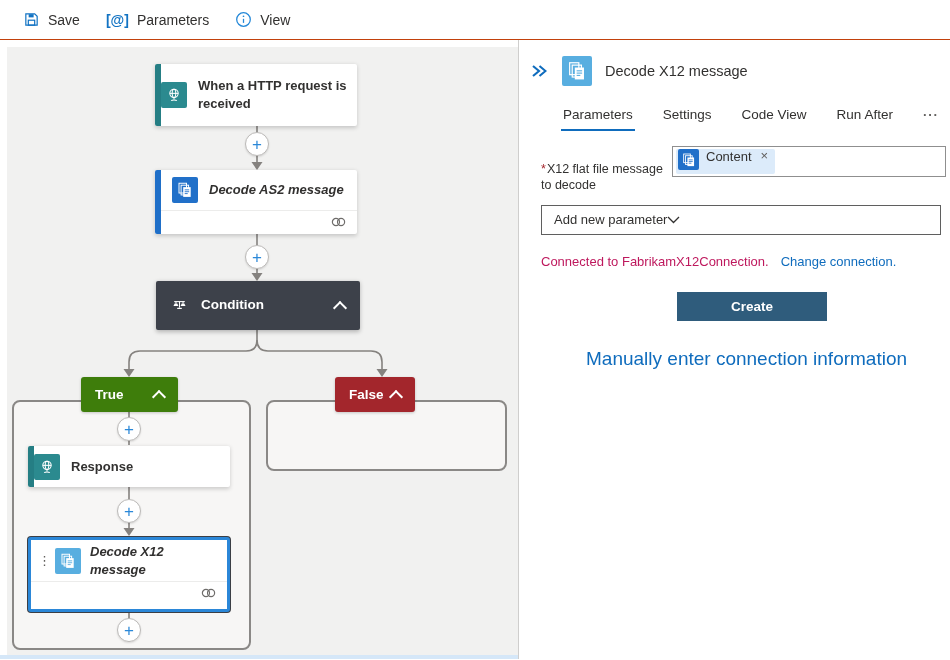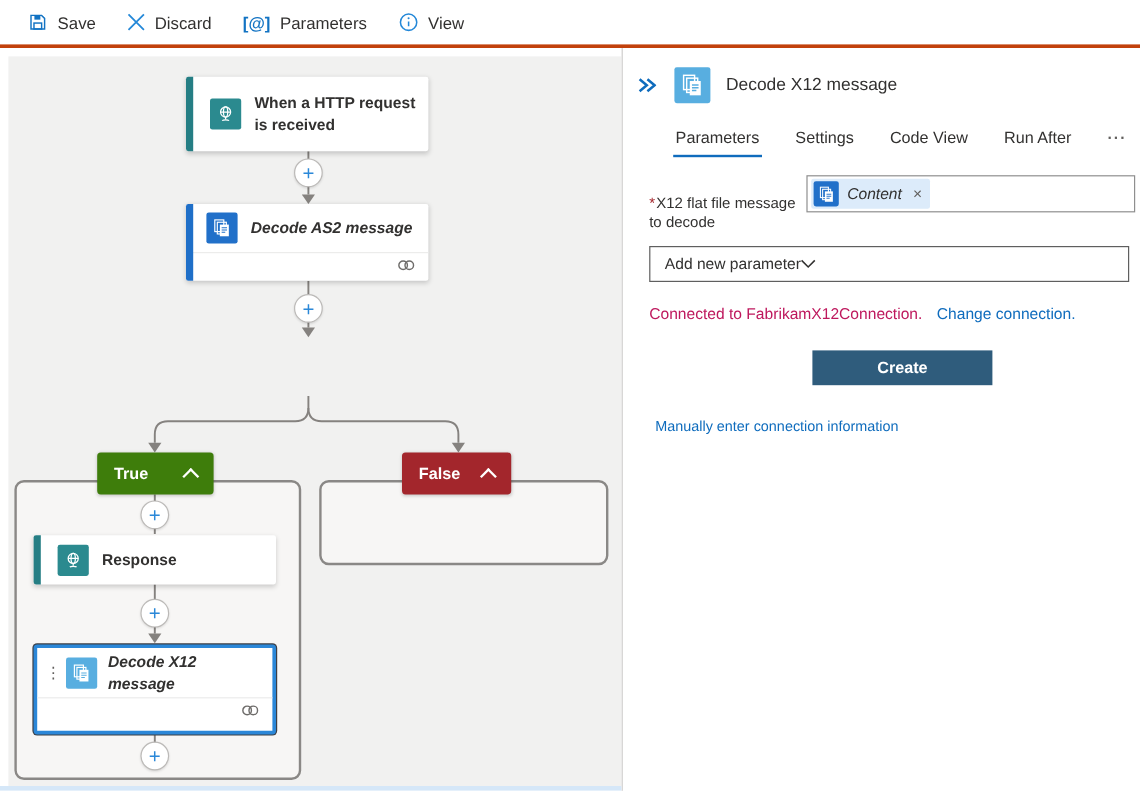--- a/index.html
+++ b/index.html
@@ -1,37 +1,37 @@
 <!DOCTYPE html>
 <html><head>
 <meta charset="utf-8">
 <style>
   html,body{margin:0;padding:0;background:#fff;}
   .app{position:relative;width:950px;height:660px;font-family:"Liberation Sans","DejaVu Sans",sans-serif;color:#323130;overflow:hidden;background:#fff;}
 
   
-  .toolbar{height:40px;border-bottom:3px solid #c2410c;display:flex;align-items:center;padding-left:10px;background:#fff;box-sizing:border-box;}
+  .toolbar{height:40px;border-bottom:1px solid #c2410c;display:flex;align-items:center;padding-left:10px;background:#fff;box-sizing:border-box;}
   .tb-btn{display:flex;align-items:center;gap:8px;border:none;background:none;padding:6px 13px;font-size:14px;color:#323130;font-family:inherit;cursor:pointer;}
   .tb-icon{display:flex;align-items:center;justify-content:center;}
   .at-glyph{color:#1273c3;font-size:14px;font-weight:700;letter-spacing:0;}
 
   
   .workspace{display:flex;height:619px;}
   .canvas{position:relative;width:518px;height:619px;background:#fff;overflow:hidden;flex:none;}
   .surface{position:absolute;left:7px;top:7px;right:0;bottom:4px;background:#f1f1f0;z-index:0;}
   .hscroll{position:absolute;left:0;bottom:0;width:518px;height:4px;background:#d5e7f8;z-index:6;}
   .edges{position:absolute;left:0;top:0;z-index:2;pointer-events:none;}
 
   .scope{position:absolute;border:2px solid #8a8886;border-radius:8px;background:#f7f6f5;box-sizing:border-box;z-index:1;}
 
   .node{position:absolute;background:#fff;border-radius:2px;box-shadow:0 1.5px 4px rgba(0,0,0,.18);box-sizing:border-box;z-index:3;}
   .stripe{position:absolute;left:0;top:0;bottom:0;width:6px;border-radius:2px 0 0 2px;}
   .nicon{width:26px;height:26px;border-radius:2px;display:flex;align-items:center;justify-content:center;flex:none;}
   .ntitle{font-size:13px;font-weight:600;color:#323130;line-height:1.35;}
-  .simple-node{display:flex;align-items:center;gap:11px;padding-left:20px;padding-right:8px;}
+  .simple-node{display:flex;align-items:center;gap:11px;padding-left:6px;padding-right:8px;}
   .nrow{display:flex;align-items:center;gap:11px;height:40px;padding-left:17px;padding-right:8px;font-style:italic;}
   .nfooter{height:23px;border-top:1px solid #ececeb;display:flex;align-items:center;justify-content:flex-end;padding:0 10px;}
 
   .cond{position:absolute;background:#3d414a;border-radius:2px;box-shadow:0 1.5px 4px rgba(0,0,0,.25);display:flex;align-items:center;gap:13px;padding:0 15px;color:#fff;box-sizing:border-box;z-index:3;}
   .cond .ntitle{color:#fff;font-size:13.5px;}
 
   .branch{position:absolute;height:35px;border-radius:3px;display:flex;align-items:center;justify-content:space-between;padding:0 14px;color:#fff;font-weight:700;font-size:13.5px;box-sizing:border-box;z-index:4;box-shadow:0 1px 3px rgba(0,0,0,.2);}
   .chev-up{width:8px;height:8px;border-top:2.4px solid currentColor;border-left:2.4px solid currentColor;transform:rotate(45deg);margin-top:4px;}
 
   .plus{position:absolute;width:24px;height:24px;border-radius:50%;background:#fff;border:1px solid #bcbab8;color:#2b88d8;font-size:17px;font-weight:400;line-height:1;display:flex;align-items:center;justify-content:center;padding:0;cursor:pointer;z-index:5;box-shadow:0 1px 2px rgba(0,0,0,.12);font-family:inherit;}
@@ -47,56 +47,48 @@
   .collapse-btn{border:none;background:none;padding:2px;cursor:pointer;display:flex;}
   .tabs{display:flex;align-items:flex-end;gap:30px;padding:21px 0 0 44px;}
   .tab{font-size:13.5px;color:#323130;padding-bottom:9px;position:relative;cursor:pointer;}
   .tab.active::after{content:"";position:absolute;left:-2px;right:-2px;bottom:0;height:2px;background:#0f6cbd;}
   .tab-more{color:#605e5c;letter-spacing:1px;font-weight:700;padding-bottom:9px;cursor:pointer;}
 
   .param-row{display:flex;align-items:flex-start;padding:15px 4px 0 22px;}
   .param-label{width:127px;font-size:12.5px;line-height:1.3;padding-top:3px;flex:none;margin-top:12px;}
   .req{color:#a4262c;margin-right:1px;}
   .param-input{flex:1;height:31px;border:1px solid #8f8f8f;background:#fff;display:flex;align-items:center;padding:0 3px;margin-left:4px;box-sizing:border-box;cursor:text;}
-  .token{display:flex;align-items:center;gap:7px;background:#dcebfa;border-radius:2px;height:25px;padding:0 7px 0 2px;cursor:pointer;font-style:italic;}
+  .token{display:flex;gap:7px;background:#dcebfa;border-radius:2px;height:25px;padding:0 7px 0 2px;cursor:pointer;}
   .token-icon{width:21px;height:21px;background:#2170c9;border-radius:2px;display:flex;align-items:center;justify-content:center;}
   .token-label{font-size:13px;color:#323130;}
   .token-x{font-size:13px;color:#5f5d5b;margin-left:2px;cursor:pointer;line-height:1;}
 
   .add-param{margin:11px 9px 0 22px;height:30px;border:1px solid #5f5f5f;display:flex;align-items:center;padding:0 12px;font-size:13px;color:#323130;cursor:pointer;box-sizing:border-box;}
 
   .conn-row{display:flex;gap:12px;padding:19px 0 0 22px;font-size:13px;}
   .conn-text{color:#be185d;}
   .link{color:#0f6cbd;cursor:pointer;}
   .create-btn{display:block;margin-top:23px;margin-left:158px;width:150px;height:29px;background:#2f5c7c;color:#fff;border:none;font-size:13.5px;font-weight:600;font-family:inherit;cursor:pointer;}
-  .manual-link{padding:27px 0 0 27px;font-size:12px;}
+  .manual-link{padding:27px 0 0 27px;font-size:19px;margin-left:40px;}
 </style>
 </head>
 <body>
 
 <div class="app">
 
   <div class="toolbar">
     <button class="tb-btn">
       <span class="tb-icon">
         <svg width="17" height="17" viewBox="0 0 24 24" fill="none" stroke="#1273c3" stroke-width="1.7">
             <path d="M4,4 H16.5 L20,7.5 V20 H4 Z"></path>
             <rect x="8" y="4.5" width="7" height="4.5" fill="#1273c3" stroke="none"></rect>
             <rect x="7.5" y="13" width="9" height="7"></rect>
           </svg>
       </span>
       <span>Save</span>
-    </button>
-    <button class="tb-btn">
-      <span class="tb-icon">
-        <svg width="15" height="15" viewBox="0 0 14 14" stroke="#2488d8" stroke-width="1.4">
-            <path d="M1,1 L13,13 M13,1 L1,13"></path>
-          </svg>
-      </span>
-      <span>Discard</span>
     </button>
     <button class="tb-btn">
       <span class="tb-icon at-glyph">[@]</span>
       <span>Parameters</span>
     </button>
     <button class="tb-btn">
       <span class="tb-icon">
         <svg width="17" height="17" viewBox="0 0 20 20" fill="none" stroke="#2488d8" stroke-width="1.5">
             <circle cx="10" cy="10" r="8"></circle>
             <path d="M10,9.2 V14"></path>
@@ -174,26 +166,45 @@
             <svg width="17" height="12" viewBox="0 0 20 14" fill="none" stroke="#6e6c6a" stroke-width="1.4">
                 <circle cx="7" cy="7" r="4.2"></circle>
                 <circle cx="13" cy="7" r="4.2"></circle>
               </svg>
           </span>
         </div>
       </div>
 
       <button class="plus" style="left:245px;top:205px;">+</button>
 
+      <div class="cond" style="left:156px;top:241px;width:204px;height:49px;">
+        <span style="display:flex;">
+          <svg viewBox="0 0 24 24" width="17" height="17">
+              <g stroke="#fff" stroke-width="1.5" fill="none">
+                <path d="M4.5,6.5 H19.5"></path>
+                <path d="M12,6.5 V15"></path>
+                <path d="M7,6.5 V9"></path>
+                <path d="M17,6.5 V9"></path>
+              </g>
+              <g fill="#fff">
+                <polygon points="3.5,12.8 10.5,12.8 8.8,9 5.2,9"></polygon>
+                <polygon points="13.5,12.8 20.5,12.8 18.8,9 15.2,9"></polygon>
+                <rect x="8.5" y="15" width="7" height="2" rx="1"></rect>
+              </g>
+            </svg>
+        </span>
+        <span class="ntitle">Condition</span>
+        <span class="chev-up" style="margin-left:auto;"></span>
+      </div>
 
       <div class="branch" style="left:81px;top:337px;width:97px;background:#3e7d0b;">
         <span>True</span>
         <span class="chev-up"></span>
       </div>
-      <div class="branch" style="left:335px;top:337px;width:91px;background:#a3262c;">
+      <div class="branch" style="left:335px;top:337px;width:80px;background:#a3262c;">
         <span>False</span>
         <span class="chev-up"></span>
       </div>
 
       <button class="plus" style="left:117px;top:377px;">+</button>
 
       <div class="node simple-node" style="left:28px;top:406px;width:202px;height:41px;">
         <span class="stripe" style="background:#257e84;"></span>
         <span class="nicon" style="background:#2b8a8f;">
           <svg viewBox="0 0 24 24" width="18" height="18" fill="none" stroke="#fff" stroke-width="1.4">

